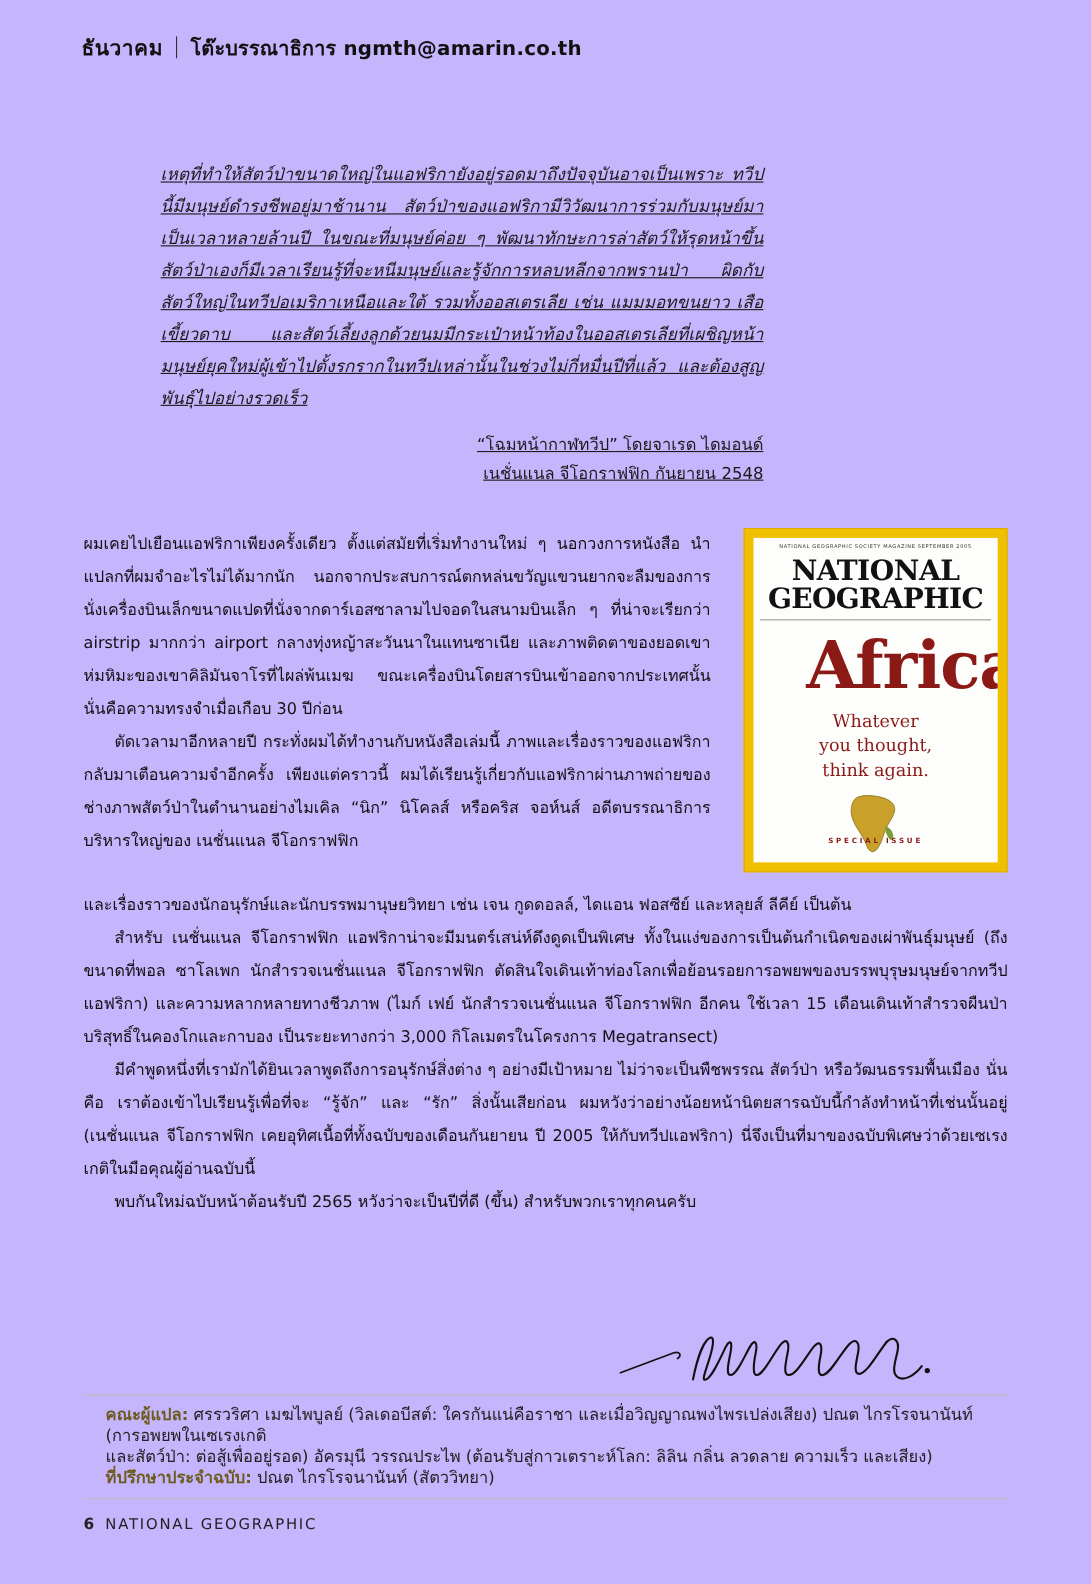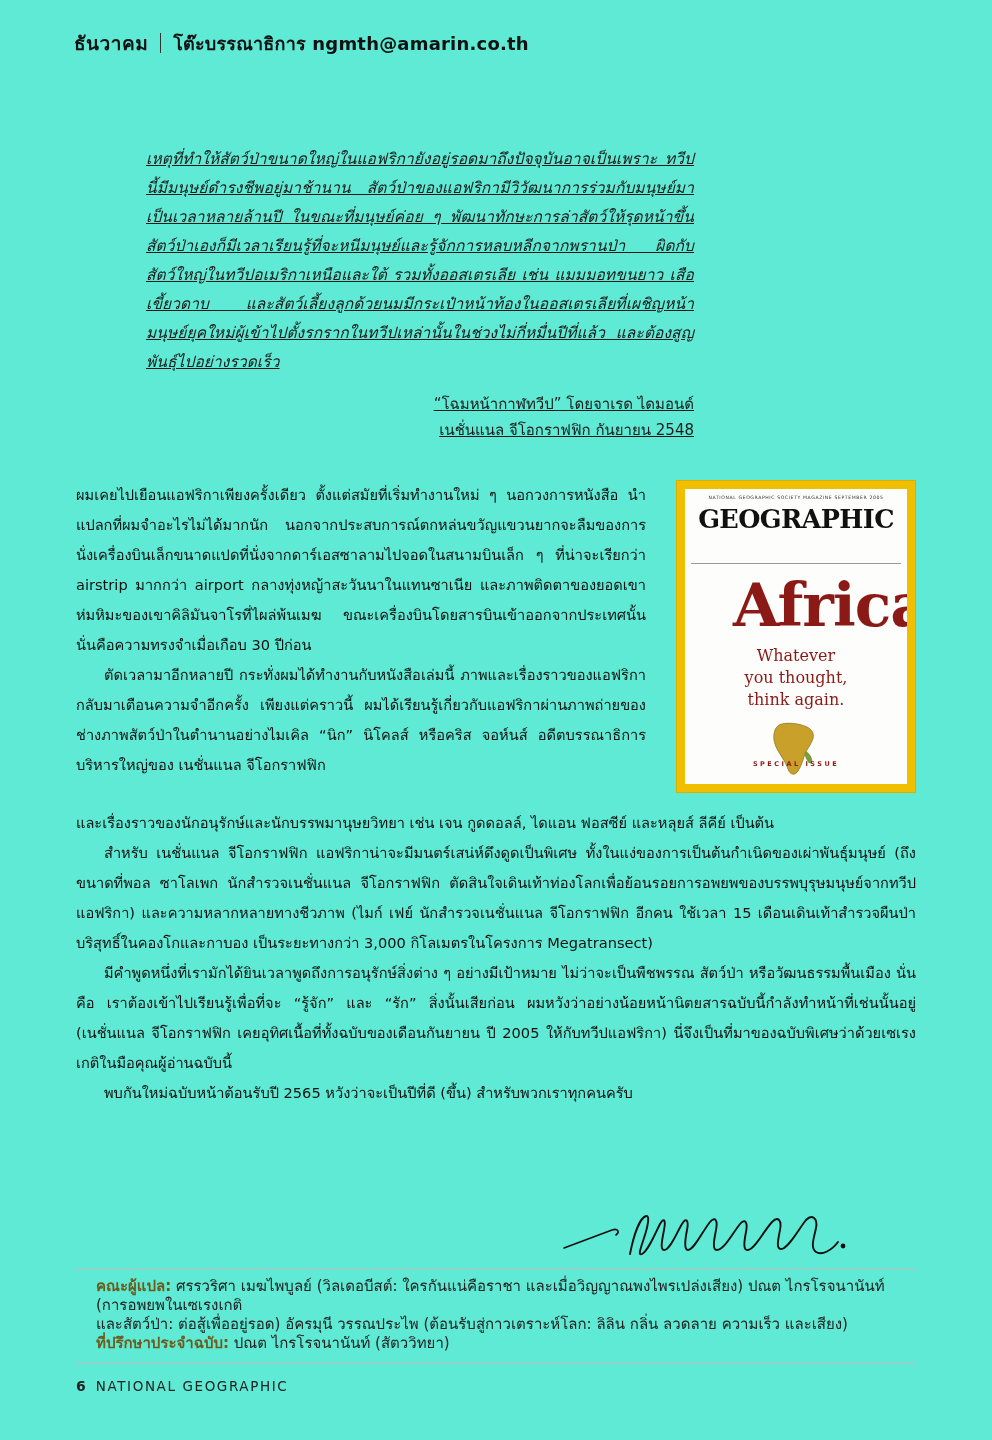--- a/index.html
+++ b/index.html
@@ -13,21 +13,21 @@
     font-family: "DejaVu Sans", "Liberation Sans", sans-serif;
     color: #1a1a1a;
     position: relative;
     overflow: hidden;
   }
   .page {
     position: absolute;
     left: 0; top: 0;
     width: 992px;
     height: 1440px;
-    background: #5eead4;
+    background: #c4b5fd;
   }
 
   
   .header {
     position: absolute;
     left: 74px;
     top: 28px;
     display: flex;
     align-items: baseline;
     gap: 12px;
@@ -273,20 +273,21 @@
     <p class="para"> และเรื่องราวของนักอนุรักษ์และนักบรรพมานุษยวิทยา  เช่น  เจน  กูดดอลล์, ไดแอน  ฟอสซีย์  และหลุยส์  ลีคีย์  เป็นต้น</p>
     <p class="para indent"><span>สำหรับ </span><span class="ital">เนชั่นแนล  จีโอกราฟฟิก</span><span>  แอฟริกาน่าจะมีมนตร์เสน่ห์ดึงดูดเป็นพิเศษ  ทั้งในแง่ของการเป็นต้นกำเนิดของเผ่าพันธุ์มนุษย์ (ถึงขนาดที่พอล  ซาโลเพก  นักสำรวจเนชั่นแนล  จีโอกราฟฟิก  ตัดสินใจเดินเท้าท่องโลกเพื่อย้อนรอยการอพยพของบรรพบุรุษมนุษย์จากทวีปแอฟริกา)  และความหลากหลายทางชีวภาพ  (ไมก์  เฟย์  นักสำรวจเนชั่นแนล  จีโอกราฟฟิก  อีกคน  ใช้เวลา 15 เดือนเดินเท้าสำรวจผืนป่าบริสุทธิ์ในคองโกและกาบอง  เป็นระยะทางกว่า 3,000 กิโลเมตรในโครงการ </span><span class="ital">Megatransect</span><span>)</span></p>
     <p class="para indent">มีคำพูดหนึ่งที่เรามักได้ยินเวลาพูดถึงการอนุรักษ์สิ่งต่าง ๆ อย่างมีเป้าหมาย  ไม่ว่าจะเป็นพืชพรรณ  สัตว์ป่า หรือวัฒนธรรมพื้นเมือง  นั่นคือ  เราต้องเข้าไปเรียนรู้เพื่อที่จะ “รู้จัก” และ “รัก”  สิ่งนั้นเสียก่อน  ผมหวังว่าอย่างน้อยหน้านิตยสารฉบับนี้กำลังทำหน้าที่เช่นนั้นอยู่  (เนชั่นแนล  จีโอกราฟฟิก  เคยอุทิศเนื้อที่ทั้งฉบับของเดือนกันยายน ปี 2005 ให้กับทวีปแอฟริกา)  นี่จึงเป็นที่มาของฉบับพิเศษว่าด้วยเซเรงเกติในมือคุณผู้อ่านฉบับนี้</p>
     <p class="para indent">พบกันใหม่ฉบับหน้าต้อนรับปี 2565  หวังว่าจะเป็นปีที่ดี (ขึ้น) สำหรับพวกเราทุกคนครับ</p>
   </div>
 
   <div class="cover">
     <div class="cover-inner">
       <div class="cover-topline">NATIONAL GEOGRAPHIC SOCIETY MAGAZINE          SEPTEMBER 2005</div>
       <div class="cover-logo">
+        <span class="l1">NATIONAL</span>
         <span class="l2">GEOGRAPHIC</span>
       </div>
       <div class="cover-rule"></div>
       <div class="cover-title">Africa</div>
       <div class="cover-sub">
         <div>Whatever</div>
         <div>you thought,</div>
         <div>think again.</div>
       </div>
       <svg class="cover-africa-shape" viewBox="0 0 54 56">

